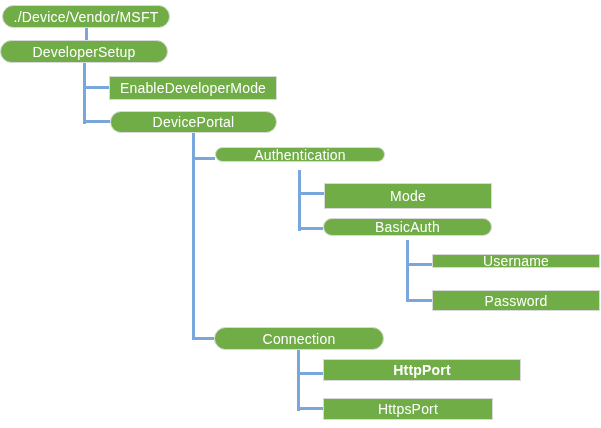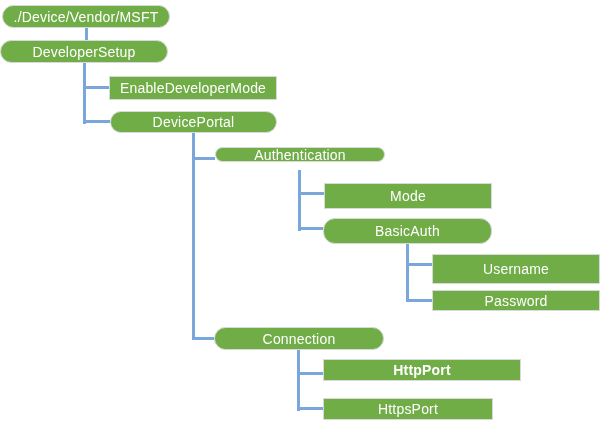--- a/index.html
+++ b/index.html
@@ -36,22 +36,22 @@
   .rect { border-radius: 0; }
   .line { position: absolute; background: var(--line-blue); }
 
   
   #n-msft       { left: 2px;   top: 5px;   width: 168px; height: 23px; }
   #n-devsetup   { left: 0px;   top: 40px;  width: 168px; height: 23px; }
   #n-edm        { left: 109px; top: 76px;  width: 168px; height: 24px; }
   #n-devportal  { left: 110px; top: 111px; width: 167px; height: 22px; }
   #n-auth       { left: 215px; top: 147px; width: 170px; height: 15px; }
   #n-mode       { left: 324px; top: 183px; width: 168px; height: 26px; }
-  #n-basicauth  { left: 323px; top: 218px; width: 169px; height: 26px; text-align: right; }
-  #n-username   { left: 432px; top: 254px; width: 168px; height: 30px; }
+  #n-basicauth  { left: 323px; top: 218px; width: 169px; height: 18px; text-align: right; }
+  #n-username   { left: 432px; top: 254px; width: 168px; height: 14px; }
   #n-password   { left: 432px; top: 290px; width: 168px; height: 21px; }
   #n-connection { left: 214px; top: 327px; width: 170px; height: 23px; }
   #n-httpport   { left: 323px; top: 359px; width: 198px; height: 22px; font-weight: bold; }
   #n-httpsport  { left: 323px; top: 398px; width: 170px; height: 22px; }
 
   
   #c1  { left: 85px;  top: 28px;  width: 3px;   height: 12px; }
   #c2  { left: 83px;  top: 63px;  width: 3px;   height: 61px; }
   #c3  { left: 83px;  top: 86px;  width: 26px;  height: 3px;  }
   #c4  { left: 83px;  top: 120px; width: 27px;  height: 3px;  }

